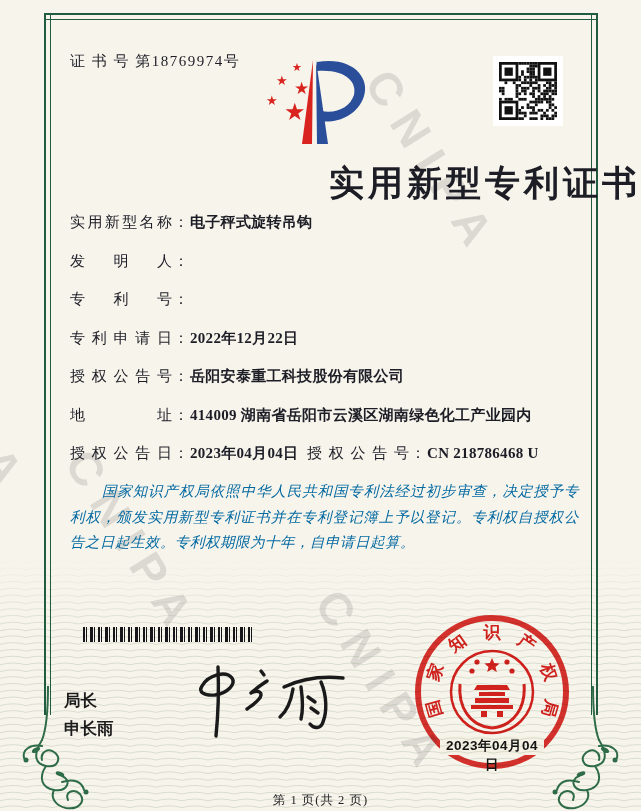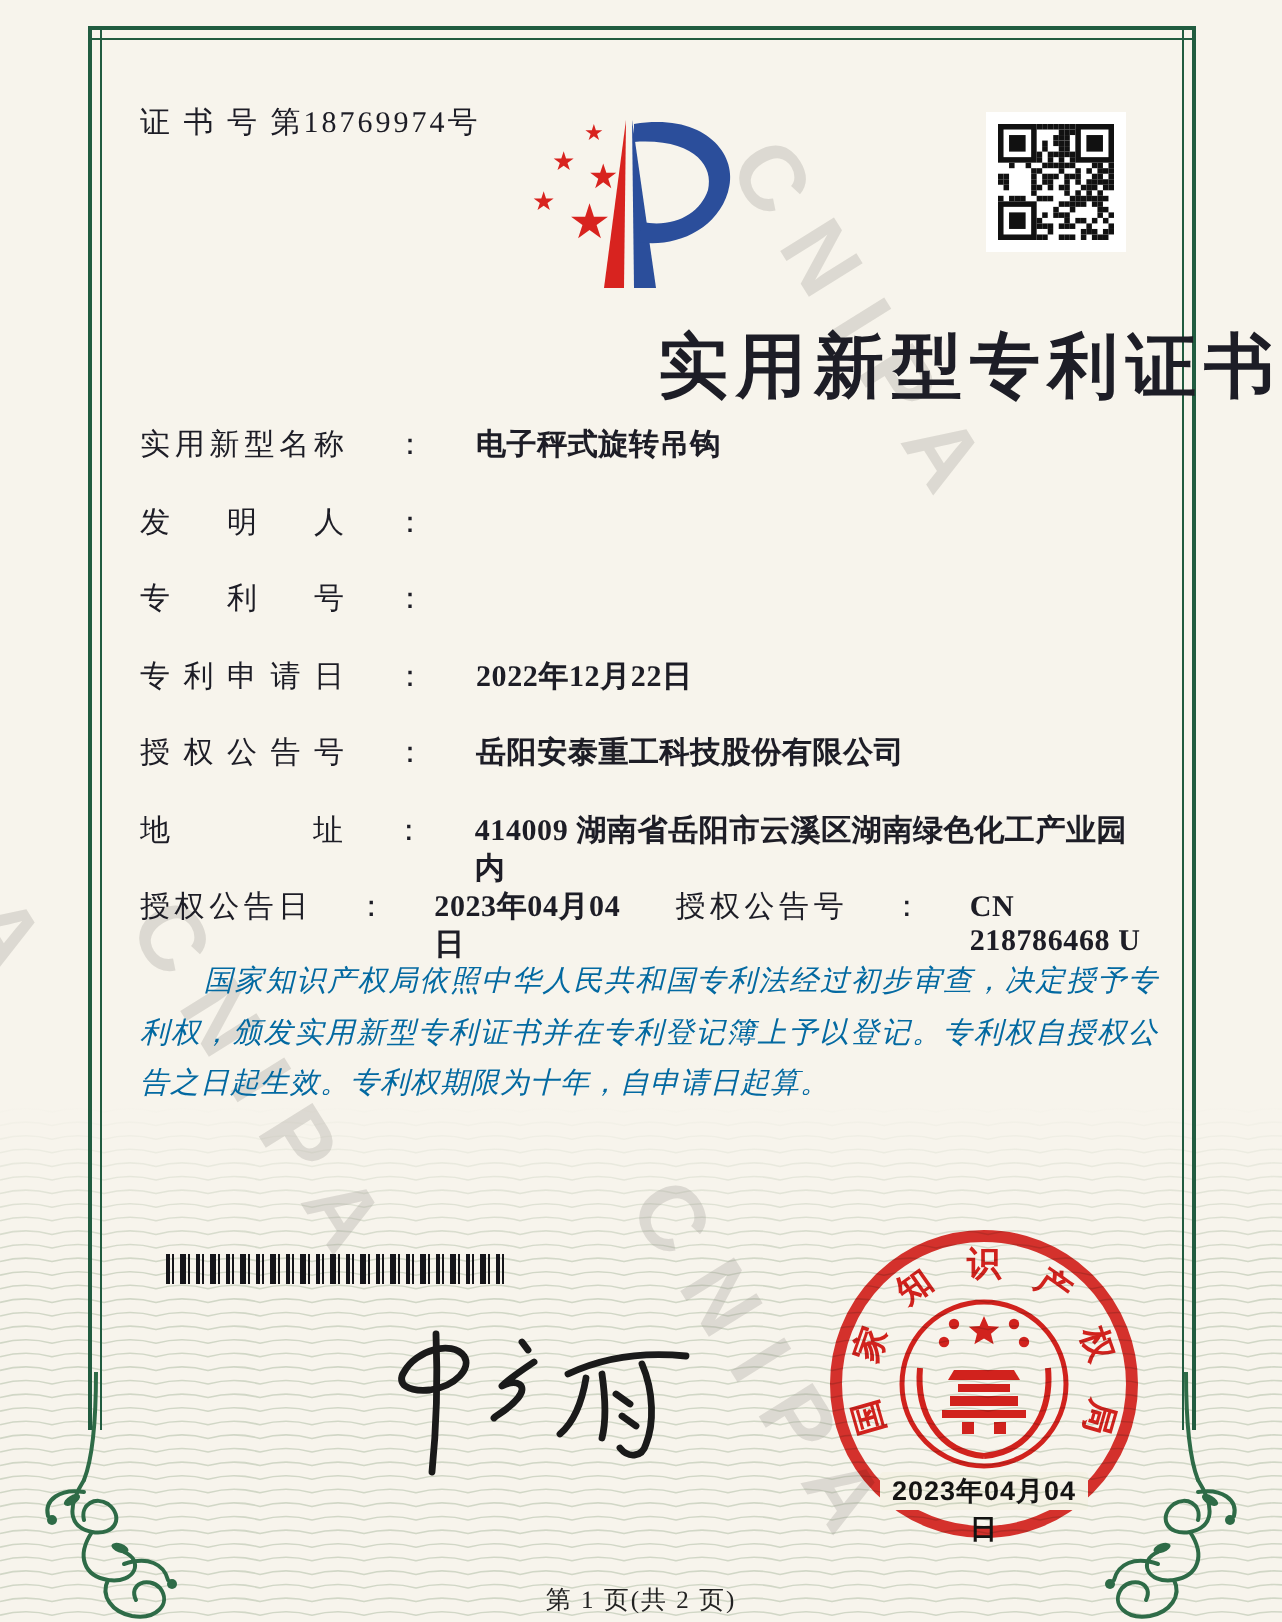--- a/index.html
+++ b/index.html
@@ -30,21 +30,21 @@
   
   .cert-no{position:absolute; left:70px; top:52px; font-size:15px; letter-spacing:1.5px; z-index:4;}
   .logo{position:absolute; left:256px; top:56px; width:120px; height:92px; z-index:4;}
   .logo .star{position:absolute; color:#d8231f; line-height:1; z-index:4;}
   .qr-box{position:absolute; left:493px; top:56px; width:70px; height:70px; background:#fff; z-index:4;}
   .qr-box svg{position:absolute; left:6px; top:6px;}
   .title{position:absolute; left:0; right:0; top:148px; text-align:right; z-index:4;
     font-size:35px; font-weight:700; letter-spacing:4px;margin-top:12px;}
   
   .rows{position:absolute; left:70px; right:64px; top:213px; z-index:4; font-size:15px;}
-  .row{display:flex; align-items:baseline; height:22px; margin-bottom:16.5px;gap:24px;}
+  .row{display:flex; align-items:baseline; height:22px; margin-bottom:16.5px;}
   .lbl{display:inline-block; width:102px; text-align:justify; text-align-last:justify; letter-spacing:0;}
   .col{width:18px; text-align:center;}
   .val{letter-spacing:0.3px;font-weight:bold;}
   .val.fixed{width:117px;}
   
   .paras{position:absolute; left:70px; right:62px; top:479px; z-index:4;}
   .paras p{margin:0 0 3px 0; font-size:14.5px; line-height:25.5px; font-style:italic;
     font-weight:500; letter-spacing:0.5px; text-indent:2.2em; text-align:justify; color:#0369a1;}
   
   .barcode{position:absolute; left:83px; top:627px; width:170px; height:15px; z-index:4;
@@ -381,20 +381,24 @@
       <span class="val">CN 218786468 U</span>
     </div>
   </div>
 
   <div class="paras">
     <p>国家知识产权局依照中华人民共和国专利法经过初步审查，决定授予专利权，颁发实用新型专利证书并在专利登记簿上予以登记。专利权自授权公告之日起生效。专利权期限为十年，自申请日起算。</p>
   </div>
 
   <div class="barcode"></div>
 
+  <div class="director">
+    <div>局长</div>
+    <div>申长雨</div>
+  </div>
   <svg class="signature" width="175" height="100" viewBox="0 0 175 100">
     <g stroke="#1a1a1a" fill="none" stroke-width="3.4" stroke-linecap="round" stroke-linejoin="round">
       <path d="M12 34 C18 23 36 18 42 26 C46 32 38 41 25 43 C14 44 8 40 12 34 Z"></path>
       <path d="M28 15 C29 40 28 64 26 84"></path>
       <path d="M71 19 l3 4"></path>
       <path d="M77 29 C71 33 65 37 61 41 C69 37 74 41 69 47 C64 53 59 55 57 57"></path>
       <path d="M94 35 C113 26 133 24 153 26"></path>
       <path d="M103 37 C101 49 97 59 90 65"></path>
       <path d="M111 35 C113 49 113 59 111 67"></path>
       <path d="M131 30 C137 44 137 60 133 70 C131 77 124 77 120 72"></path>

